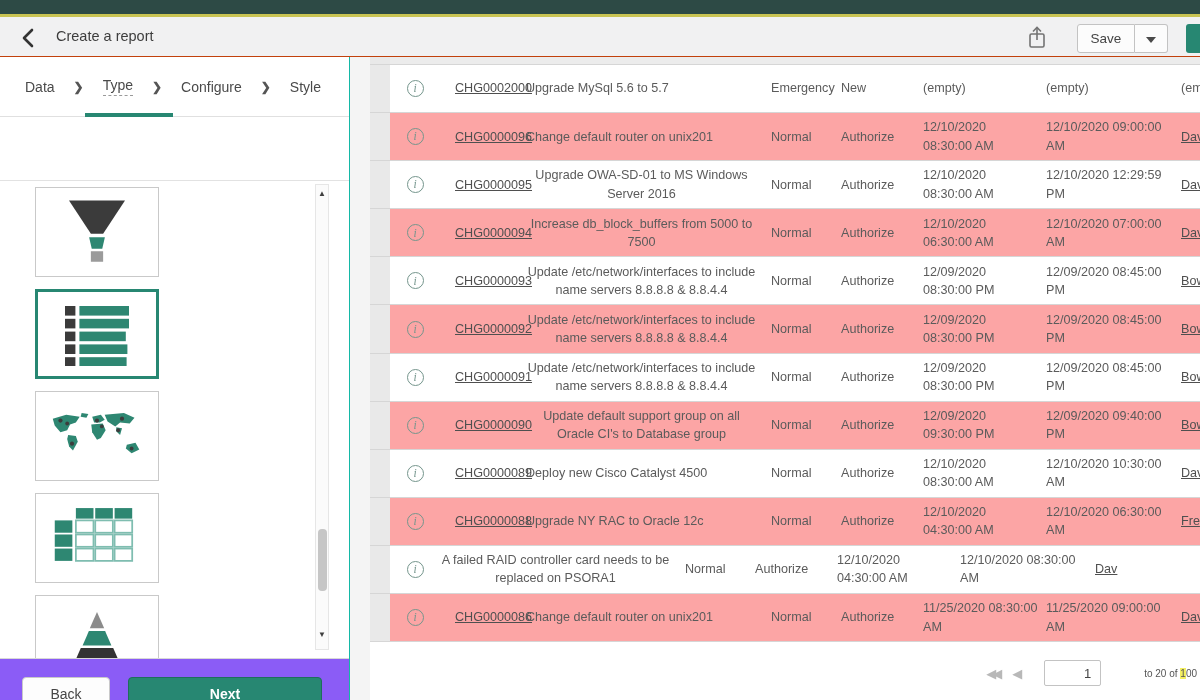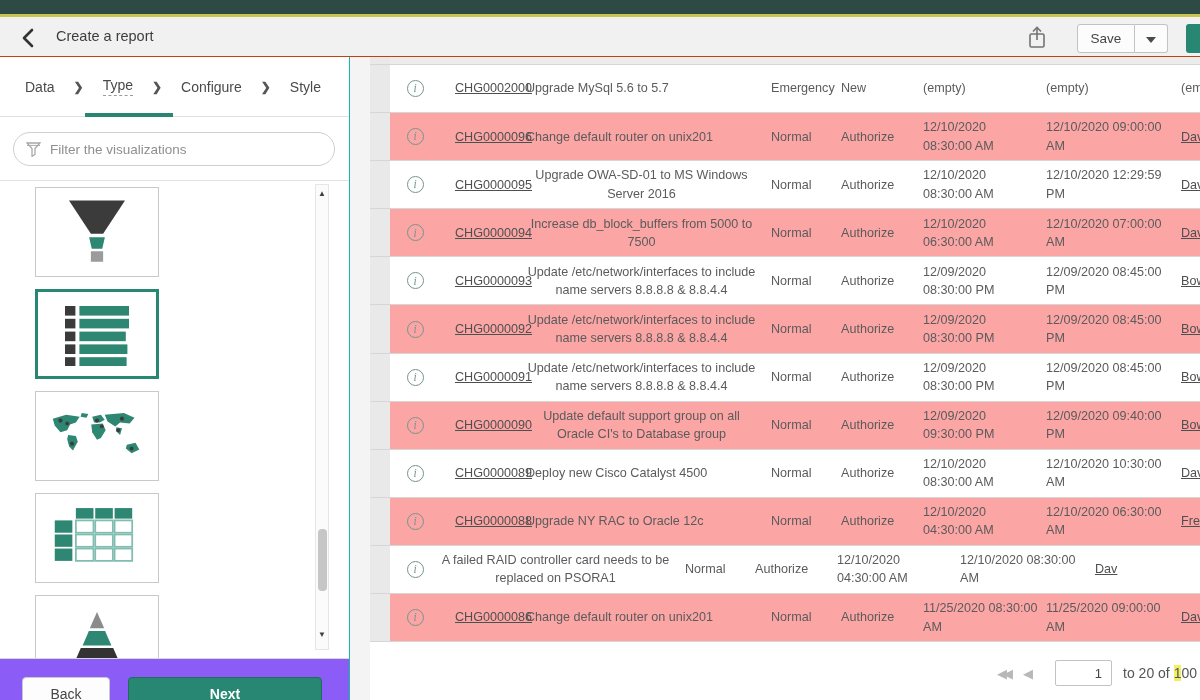--- a/index.html
+++ b/index.html
@@ -69,21 +69,21 @@
   .cell-link { text-decoration:underline; color:#4f4f4f; cursor:pointer; }
   .info-icon { width:17px; height:17px; border:1.5px solid #74958c; border-radius:50%; color:#74958c; display:flex; align-items:center; justify-content:center; font-family:"Liberation Serif", serif; font-style:italic; font-size:11.5px; cursor:pointer; }
   .info-icon::after { content:"i"; }
 
   
   .pagination { position:absolute; right:3px; top:601px; height:30px; display:flex; align-items:center; gap:0; }
   .pg-arrow { border:none; background:none; color:#b8b8b8; font-size:13px; cursor:pointer; font-family:"DejaVu Sans", sans-serif; }
   .pg-first { letter-spacing:-4px; margin-right:14px; }
   .pg-prev { margin-right:22px; }
   .pg-input { width:57px; height:26px; border:1px solid #c3c3c3; border-radius:2px; text-align:right; padding-right:9px; font-size:13px; color:#444; font-family:inherit; margin-right:11px; }
-  .pg-label { font-size:14px; color:#555; }
+  .pg-label { font-size:10px; color:#555;margin-left:32px; }
   .pg-hl { background:#f3ef62; }
 
   svg { display:block; }
 </style>
 </head>
 <body>
 
 <div class="app">
 
   <div class="brand-bar"></div>
@@ -119,29 +119,20 @@
       <span class="crumb">Data</span>
       <span class="crumb-sep">❯</span>
       <span class="crumb active">Type</span>
       <span class="crumb-sep">❯</span>
       <span class="crumb">Configure</span>
       <span class="crumb-sep">❯</span>
       <span class="crumb">Style</span>
       <span class="crumb-indicator"></span>
     </div>
 
-    <div class="filter-wrap">
-      <span>
-        <svg width="15" height="16" viewBox="0 0 15 16">
-            <path d="M1,2 h13 l-5,5.5 v6 l-3,1.8 v-7.8 Z" fill="none" stroke="#a8a8a8" stroke-width="1.3"></path>
-            <line x1="1" y1="4.4" x2="14" y2="4.4" stroke="#a8a8a8" stroke-width="1"></line>
-          </svg>
-      </span>
-      <input class="filter-input" type="text" placeholder="Filter the visualizations" style="">
-    </div>
 
     <div class="viz-scroll">
       <div class="thumb">
         <span>
           <svg width="90" height="70" viewBox="0 0 100 80">
               <polygon points="18,4 82,4 57,42 43,42" fill="#3b3b3b"></polygon>
               <polygon points="41,46 59,46 56,59 44,59" fill="#2e8772"></polygon>
               <rect x="43" y="62" width="14" height="12" fill="#9b9b9b"></rect>
             </svg>
         </span>

